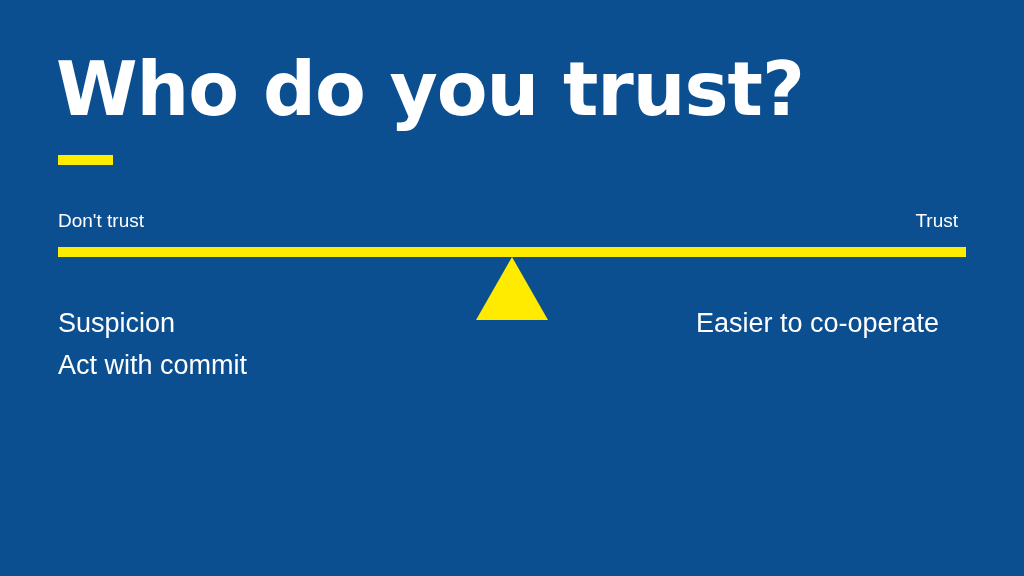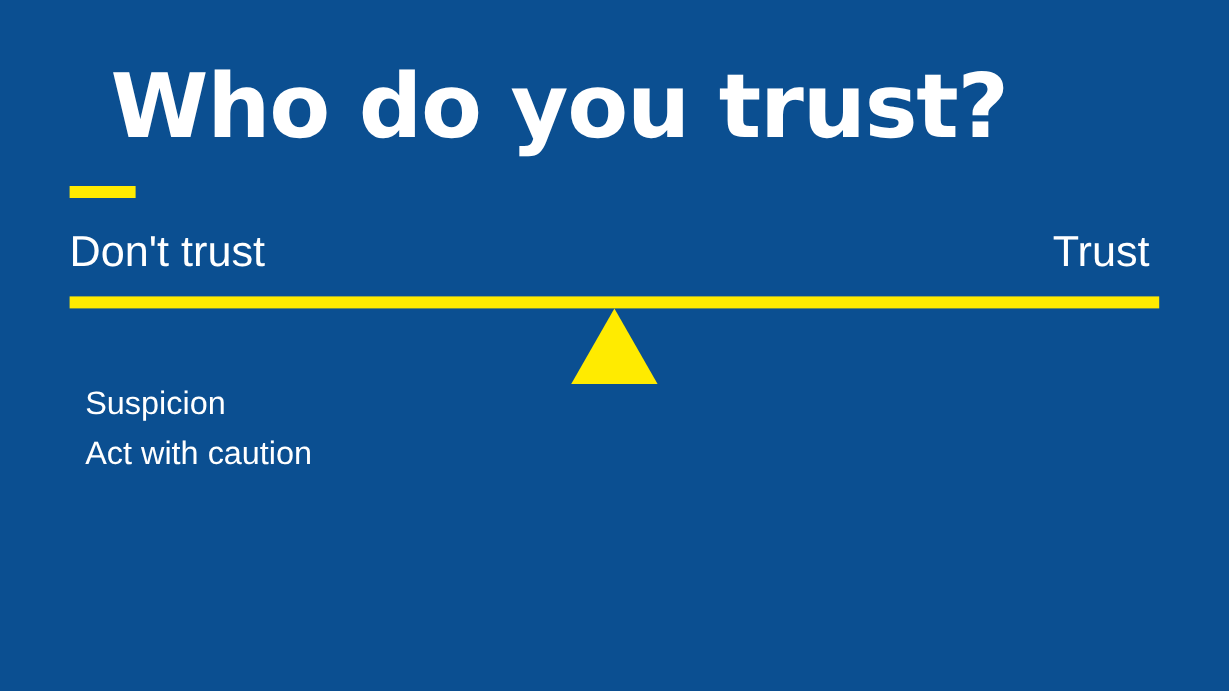--- a/index.html
+++ b/index.html
@@ -1,38 +1,39 @@
 <!DOCTYPE html>
 <html><head>
 <meta charset="utf-8">
 <style>
   html, body { margin:0; padding:0; }
   body { width:1024px; height:576px; overflow:hidden; background:#0b4f91; position:relative; font-family:"Liberation Sans", sans-serif; color:#ffffff; }
-  .title { position:absolute; left:56px; top:44px; font-family:"DejaVu Sans", sans-serif; font-weight:bold; font-size:74px; letter-spacing:-1px; line-height:90px; white-space:nowrap;margin-left:36px; }
+  .title { position:absolute; left:56px; top:44px; font-family:"DejaVu Sans", sans-serif; font-weight:bold; font-size:74px; letter-spacing:-1px; line-height:90px; white-space:nowrap; }
   .accent { position:absolute; left:58px; top:155px; width:55px; height:10px; background:#ffeb00; }
-  .lbl { position:absolute; top:193px; font-size:36px; line-height:34px; white-space:nowrap; }
+  .lbl { position:absolute; top:204px; font-size:19px; line-height:34px; white-space:nowrap; }
   .lbl-left { left:58px; }
   .lbl-right { right:66px; }
   .beam { position:absolute; left:58px; top:247px; width:908px; height:10px; background:#ffeb00; }
   .fulcrum { position:absolute; left:476px; top:257px; width:0; height:0; border-left:36px solid transparent; border-right:36px solid transparent; border-bottom:63px solid #ffeb00; }
-  .list { position:absolute; top:302px; margin:13px; padding:0; list-style:none; font-size:27px; line-height:42px; white-space:nowrap; }
+  .list { position:absolute; top:302px; margin:0; padding:0; list-style:none; font-size:27px; line-height:42px; white-space:nowrap; }
   .list-left { left:58px; }
   .list-right { left:696px; }
 </style>
 </head>
 <body>
 
 <div class="title">Who do you trust?</div>
 <div class="accent"></div>
 
 <div class="lbl lbl-left">Don't trust</div>
 <div class="lbl lbl-right">Trust</div>
 
 <div class="beam"></div>
 <div class="fulcrum"></div>
 
 <ul class="list list-left">
   <li>Suspicion</li>
-  <li>Act with caution</li>
+  <li>Act with commit</li>
 </ul>
 
 <ul class="list list-right">
+  <li>Easier to co-operate</li>
 </ul>
 
 </body></html>

